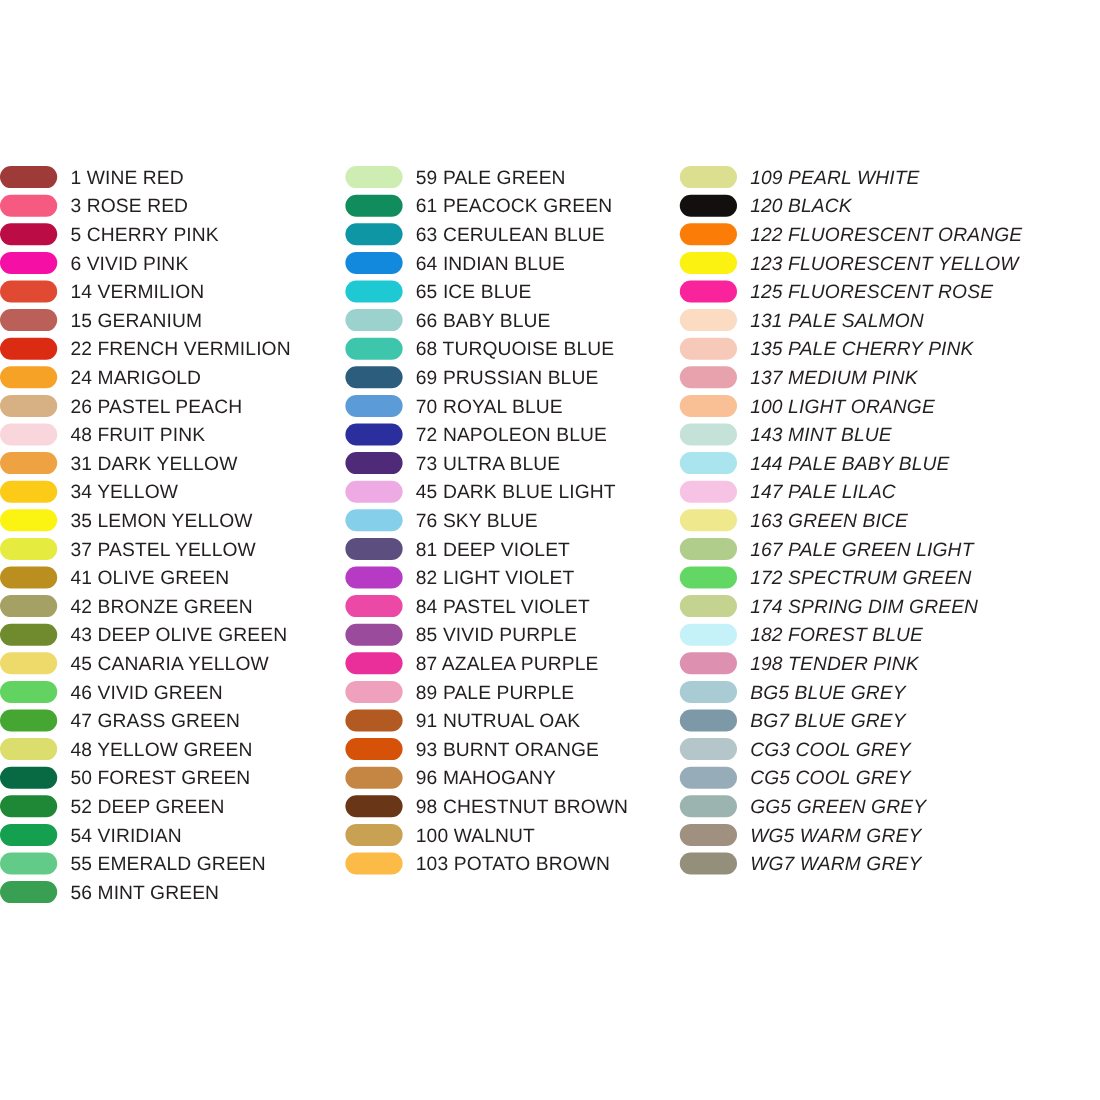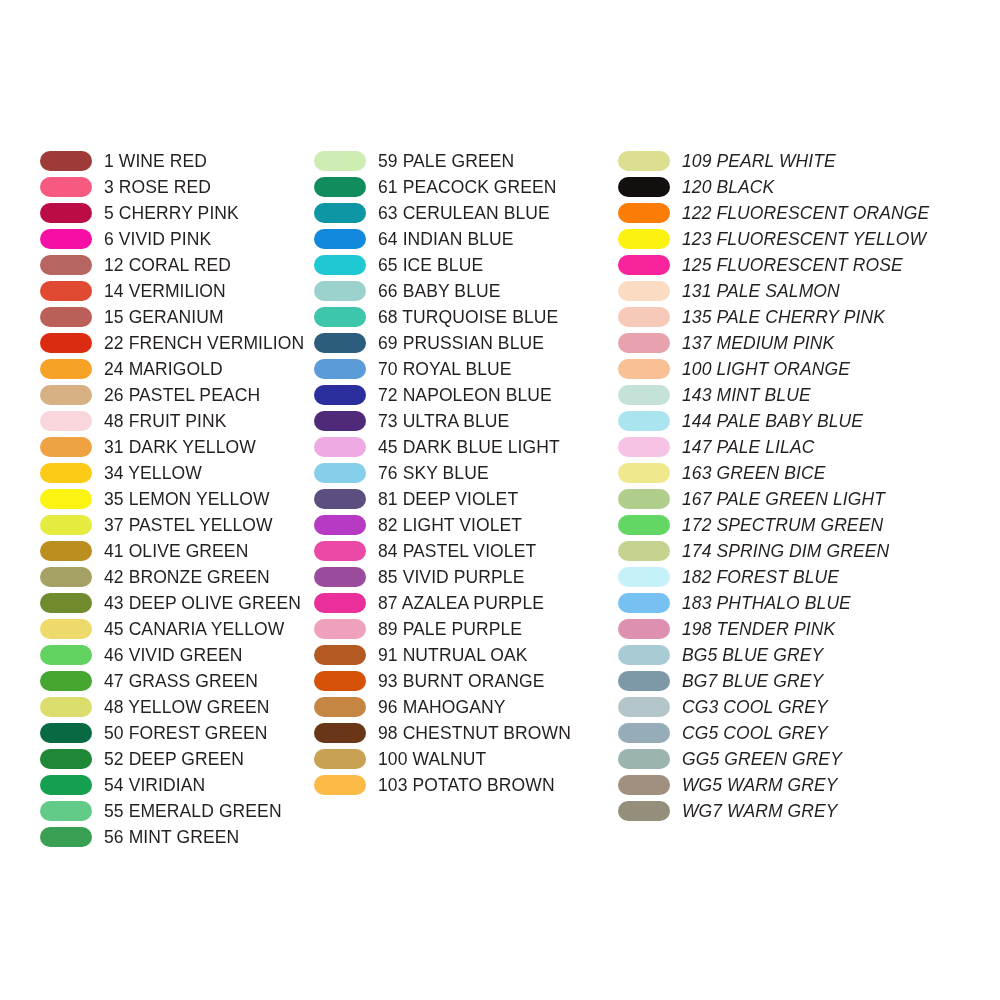--- a/index.html
+++ b/index.html
@@ -31,21 +31,21 @@
     display: flex;
     flex-direction: row;
     align-items: flex-start;
   }
 
   .column {
     display: flex;
     flex-direction: column;
   }
 
-  .column.col-0 { width: 305px; padding-left: 40px; box-sizing: border-box; justify-content: space-between; }
+  .column.col-0 { width: 305px; box-sizing: border-box; justify-content: space-between; }
   .column.col-1 { width: 305px; padding-left: 9px; box-sizing: border-box; }
   .column.col-2 { width: 390px; padding-left: 8px; box-sizing: border-box; font-style: italic; }
 
   .swatch-row {
     display: flex;
     flex-direction: row;
     align-items: center;
     height: 26px;
   }
 
@@ -81,24 +81,20 @@
         </div>
         <div class="swatch-row">
           <div class="swatch-chip" style="background: rgb(187, 12, 69);"></div>
           <span class="swatch-label">5 CHERRY PINK</span>
         </div>
         <div class="swatch-row">
           <div class="swatch-chip" style="background: rgb(245, 15, 164);"></div>
           <span class="swatch-label">6 VIVID PINK</span>
         </div>
         <div class="swatch-row">
-          <div class="swatch-chip" style="background: rgb(183, 101, 96);"></div>
-          <span class="swatch-label">12 CORAL RED</span>
-        </div>
-        <div class="swatch-row">
           <div class="swatch-chip" style="background: rgb(224, 74, 51);"></div>
           <span class="swatch-label">14 VERMILION</span>
         </div>
         <div class="swatch-row">
           <div class="swatch-chip" style="background: rgb(187, 95, 89);"></div>
           <span class="swatch-label">15 GERANIUM</span>
         </div>
         <div class="swatch-row">
           <div class="swatch-chip" style="background: rgb(219, 44, 19);"></div>
           <span class="swatch-label">22 FRENCH VERMILION</span>
@@ -343,24 +339,20 @@
           <div class="swatch-chip" style="background: rgb(99, 215, 100);"></div>
           <span class="swatch-label">172 SPECTRUM GREEN</span>
         </div>
         <div class="swatch-row">
           <div class="swatch-chip" style="background: rgb(196, 211, 144);"></div>
           <span class="swatch-label">174 SPRING DIM GREEN</span>
         </div>
         <div class="swatch-row">
           <div class="swatch-chip" style="background: rgb(197, 242, 249);"></div>
           <span class="swatch-label">182 FOREST BLUE</span>
-        </div>
-        <div class="swatch-row">
-          <div class="swatch-chip" style="background: rgb(119, 193, 242);"></div>
-          <span class="swatch-label">183 PHTHALO BLUE</span>
         </div>
         <div class="swatch-row">
           <div class="swatch-chip" style="background: rgb(221, 144, 176);"></div>
           <span class="swatch-label">198 TENDER PINK</span>
         </div>
         <div class="swatch-row">
           <div class="swatch-chip" style="background: rgb(169, 203, 212);"></div>
           <span class="swatch-label">BG5 BLUE GREY</span>
         </div>
         <div class="swatch-row">

